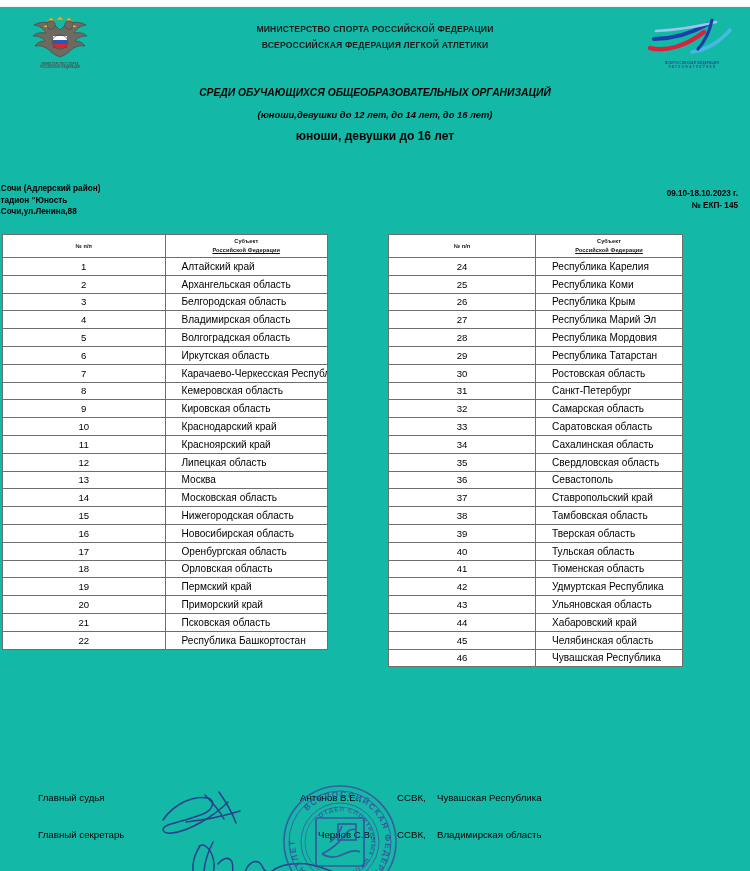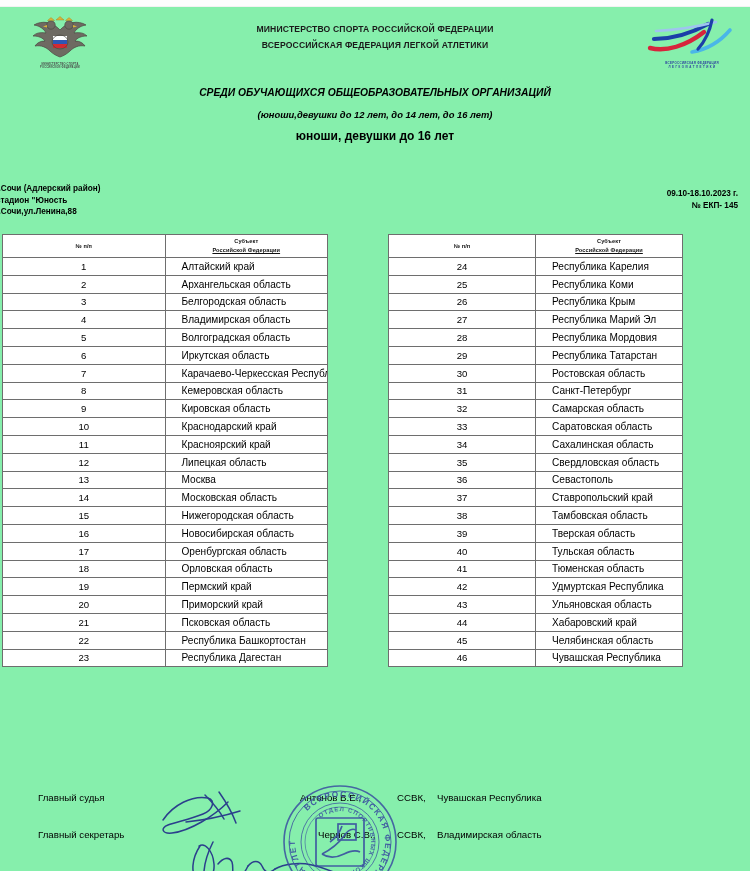--- a/index.html
+++ b/index.html
@@ -13,21 +13,21 @@
     font-family: "Liberation Sans", sans-serif;
     color: #000000;
     position: relative;
     overflow: hidden;
   }
 
   .page {
     position: relative;
     width: 750px;
     height: 871px;
-    background: #86efac;
+    background: #14b8a6;
   }
 
   
   .top-edge {
     position: absolute;
     top: 0; left: 0; right: 0;
     height: 6px;
     background: #fdfdfd;
     border-bottom: 1px solid #f2f2f2;
   }
@@ -371,24 +371,20 @@
           <td class="c-subj">Приморский край</td>
         </tr>
         <tr>
           <td class="c-num">21</td>
           <td class="c-subj">Псковская область</td>
         </tr>
         <tr>
           <td class="c-num">22</td>
           <td class="c-subj">Республика Башкортостан</td>
         </tr>
-        <tr>
-          <td class="c-num">23</td>
-          <td class="c-subj">Республика Дагестан</td>
-        </tr>
       </tbody>
   </table>
 
   <table class="tbl right">
     <thead>
       <tr>
         <th class="h-num">
           <span>№ п/п</span>
         </th>
         <th class="h-subj">

